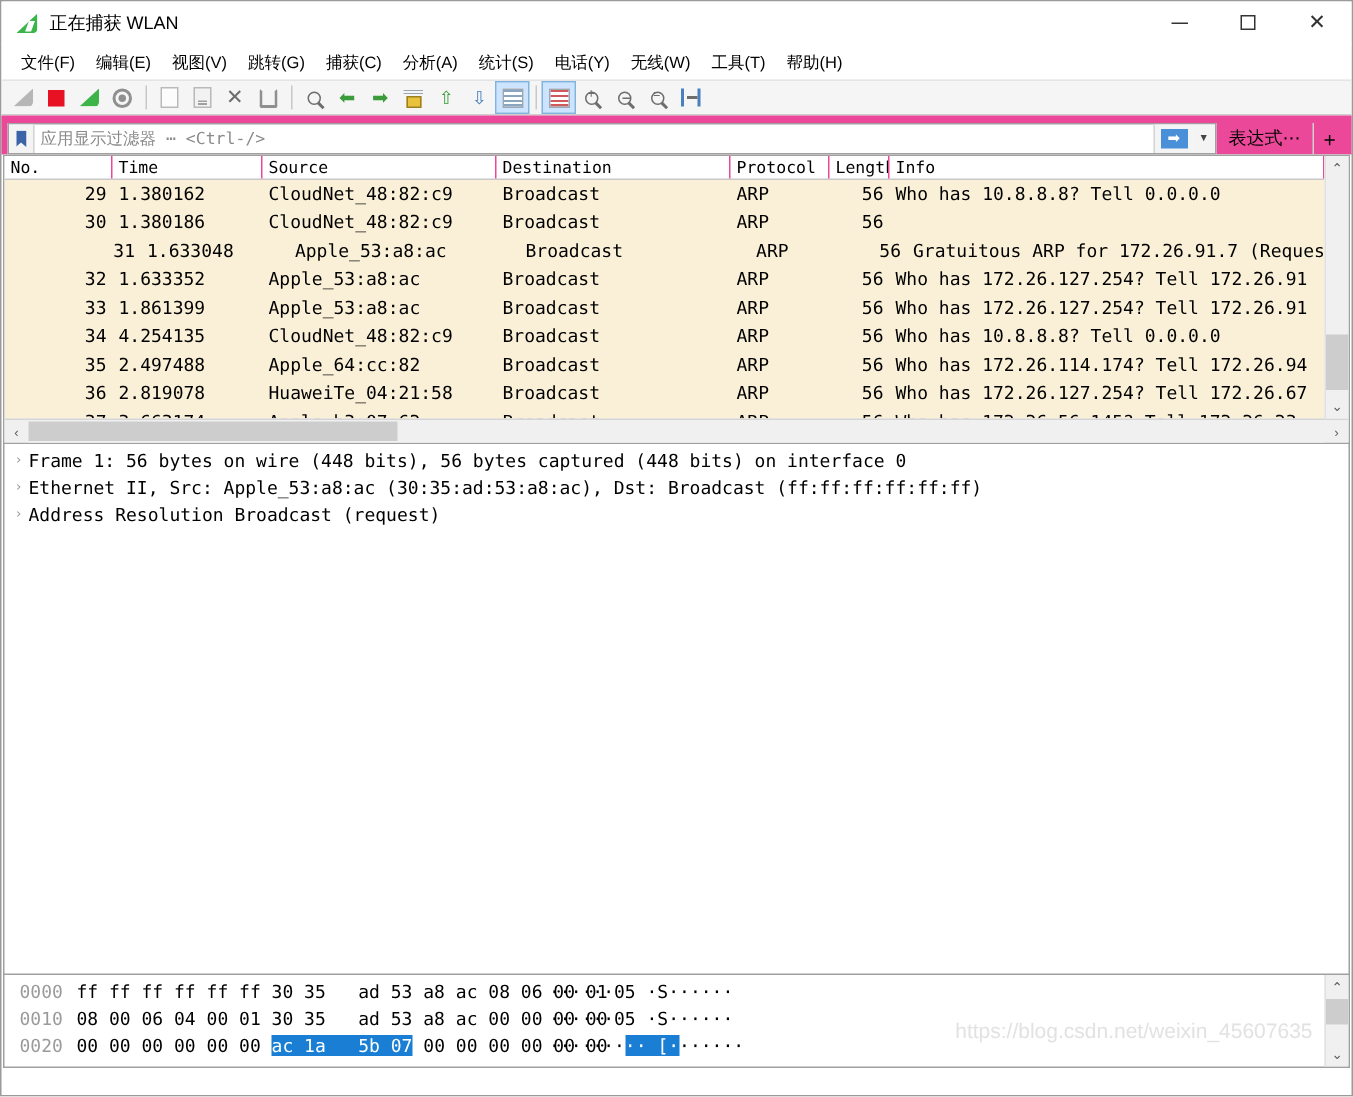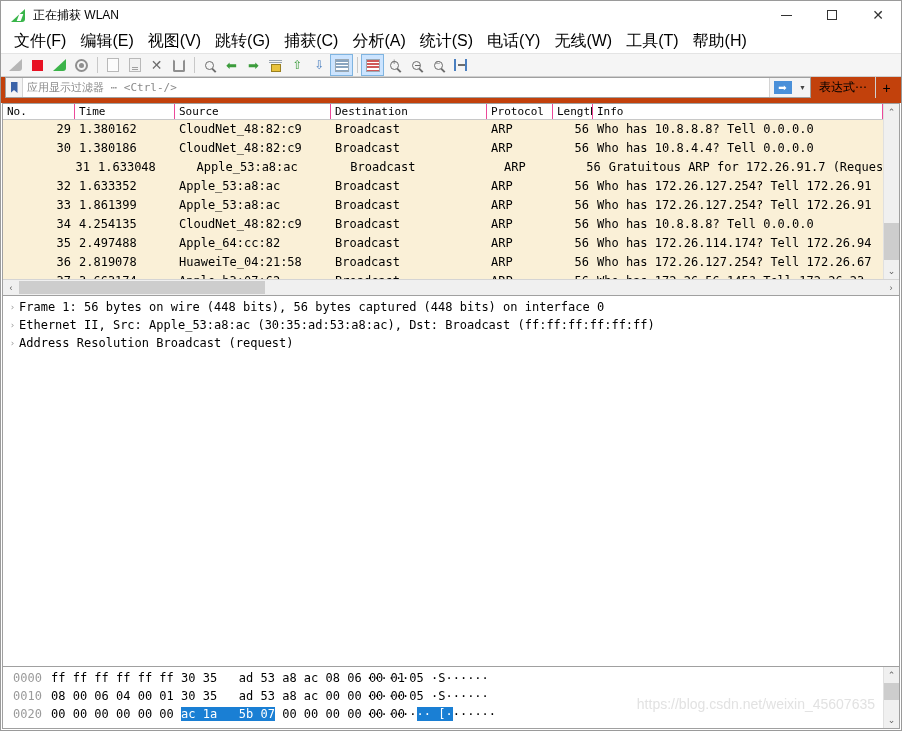--- a/index.html
+++ b/index.html
@@ -69,21 +69,21 @@
   
   .menubar {
     height: 23px;
     background: #ffffff;
     display: flex;
     align-items: center;
     padding-left: 6px;
     flex: 0 0 auto;
   }
   .menu-item {
-    font-size: 16px;
+    font-size: 11px;
     color: #000;
     padding: 3px 7px 4px 7px;
     white-space: nowrap;
     cursor: default;
   }
 
   
   .toolbar {
     height: 24px;
     background: #f5f5f5;
@@ -156,23 +156,23 @@
   .ic-goto::after{content:'';position:absolute;left:2px;bottom:0;width:8px;height:6px;
     background:#e8c23c;border:1px solid #9a8020;}
   .ic-up { font-size:12px;color:#3c9c3c;line-height:1;font-family:"DejaVu Sans",sans-serif;}
   .ic-down { font-size:12px;color:#4a7fc0;line-height:1;font-family:"DejaVu Sans",sans-serif;}
   .ic-resize { width:13px;height:12px;border-left:2px solid #4a7fc0;border-right:2px solid #4a7fc0;position:relative;}
   .ic-resize::after{content:'';position:absolute;left:2px;top:5px;width:7px;height:2px;background:#6d6d6d;}
 
   
   .filterbar {
     height: 26px;
-    background: #c2410c;
-    display: flex;
-    align-items: flex-start;
+    background: #ec4899;
+    display: flex;
+    align-items: flex-end;
     padding: 0 4px;
     flex: 0 0 auto;
   }
   .filter-input-wrap {
     flex: 1 1 auto;
     height: 21px;
     background: #ffffff;
     border: 1px solid #a0a0a0;
     display: flex;
     align-items: center;
@@ -356,21 +356,21 @@
     flex: 0 0 auto;
     font-family: "DejaVu Sans", sans-serif;
   }
 
   
   .hex-pane {
     flex: 0 0 auto;
     height: 62px;
     border: 1px solid #a0a0a0;
     border-top: none;
-    margin: 0 1px 1px 1px;
+    margin: 0 1px 18px 1px;
     background: #ffffff;
     display: flex;
     position: relative;
     overflow: hidden;
     justify-content: flex-end;
   }
   .hex-content { flex:1 1 auto; padding-top: 2px; min-width:0; overflow:hidden; }
   .hrow {
     height: 18px;
     line-height: 18px;
@@ -537,21 +537,20 @@
               <div class="c-len" style="width: 40px;">56</div>
               <div style="flex: 1 1 auto;">Who has 10.8.8.8? Tell 0.0.0.0</div>
             </div>
             <div class="prow">
               <div class="c-no" style="width: 72px;">30</div>
               <div style="width: 100px;">1.380186</div>
               <div style="width: 156px;">CloudNet_48:82:c9</div>
               <div style="width: 156px;">Broadcast</div>
               <div style="width: 66px;">ARP</div>
               <div class="c-len" style="width: 40px;">56</div>
-              <div style="flex: 1 1 auto;">Who has 10.8.4.4? Tell 0.0.0.0</div>
             </div>
             <div class="prow">
               <div class="c-no" style="width: 72px; margin-left: 20px;">31</div>
               <div style="width: 100px;">1.633048</div>
               <div style="width: 156px;">Apple_53:a8:ac</div>
               <div style="width: 156px;">Broadcast</div>
               <div style="width: 66px;">ARP</div>
               <div class="c-len" style="width: 40px;">56</div>
               <div style="flex: 1 1 auto;">Gratuitous ARP for 172.26.91.7 (Reques</div>
             </div>

